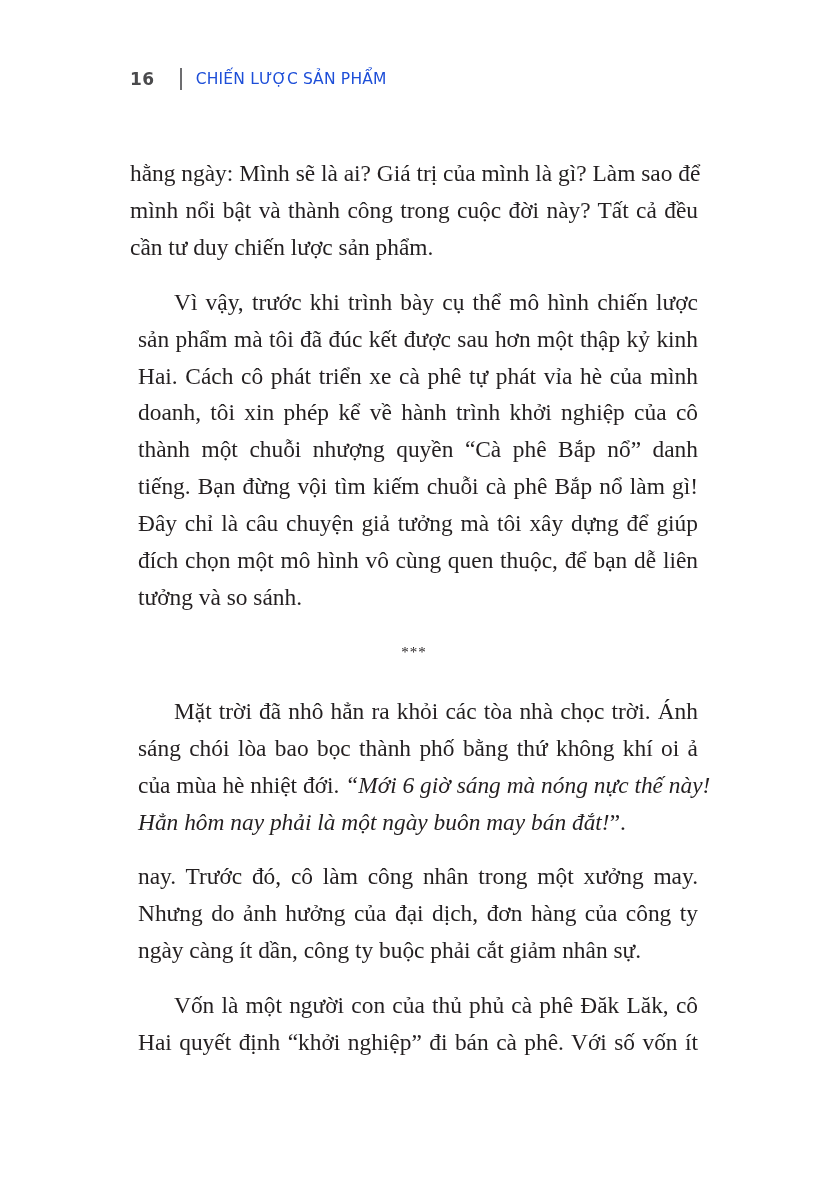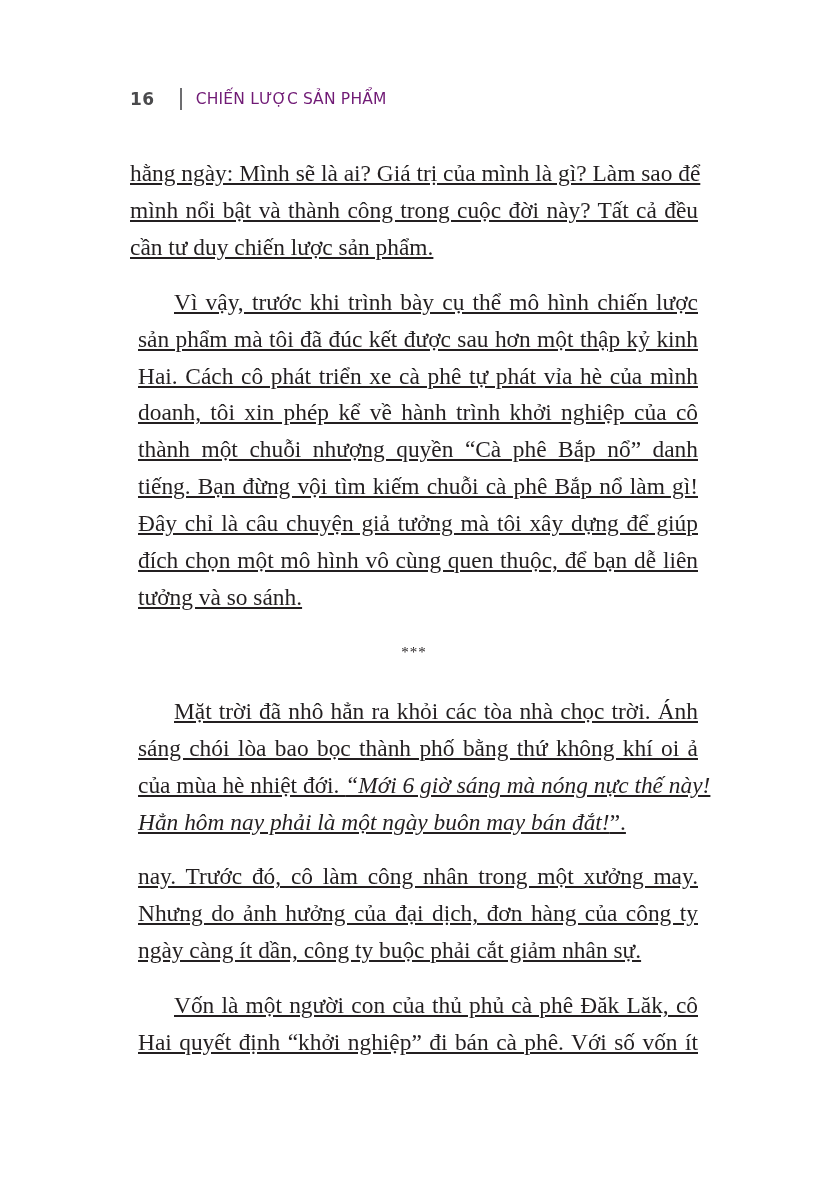--- a/index.html
+++ b/index.html
@@ -10,21 +10,21 @@
     body {
       width: 827px;
       height: 1196px;
       position: relative;
       overflow: hidden;
       color: #231f20;
     }
     .running-header {
       position: absolute;
       left: 130px;
-      top: 84px;
+      top: 64px;
       height: 30px;
       display: flex;
       align-items: center;
       font-family: "DejaVu Sans", sans-serif;
       color: #555557;
     }
     .page-number {
       font-size: 17px;
       font-weight: bold;
       letter-spacing: 0.5px;
@@ -33,21 +33,21 @@
     .header-divider {
       display: inline-block;
       width: 2px;
       height: 22px;
       background: #6d6d70;
       margin: 0 14px 0 25px;
     }
     .chapter-title {
       font-size: 15.5px;
       letter-spacing: 0.2px;
-      color: #701a75;
+      color: #1d4ed8;
     }
     .body-text {
       position: absolute;
       left: 130px;
       top: 155px;
       width: 568px;
       font-family: "Liberation Serif", "DejaVu Serif", serif;
       font-size: 23.4px;
       line-height: 36.9px;
       color: #231f20;
@@ -59,21 +59,20 @@
     }
     .para.indent {
       text-indent: 36px;
       margin-left: 8px;
     }
     .para span.line {
       display: block;
       text-align: justify;
       text-align-last: justify;
       white-space: nowrap;
-      text-decoration: underline;
     }
     .para span.line.last {
       text-align-last: left;
     }
     .para.indent span.line.first {
       padding-left: 36px;
     }
     .para.indent {
       text-indent: 0;
     }

